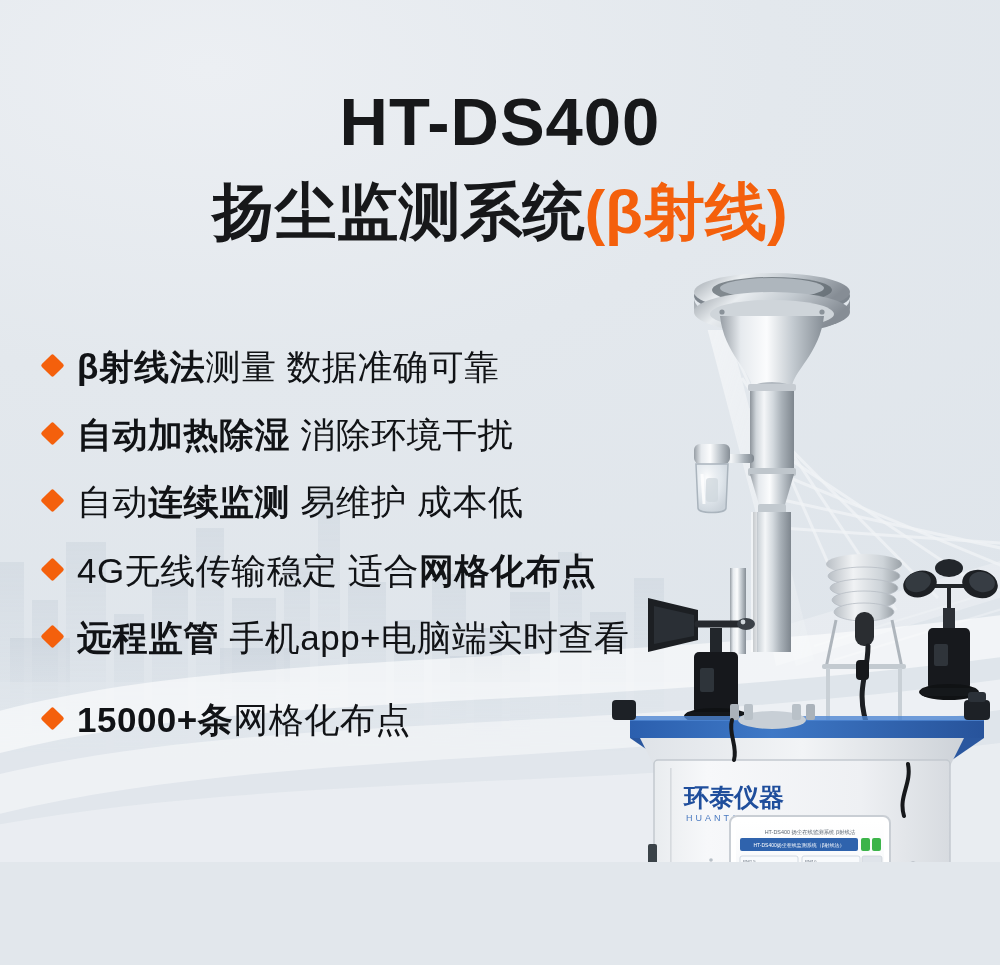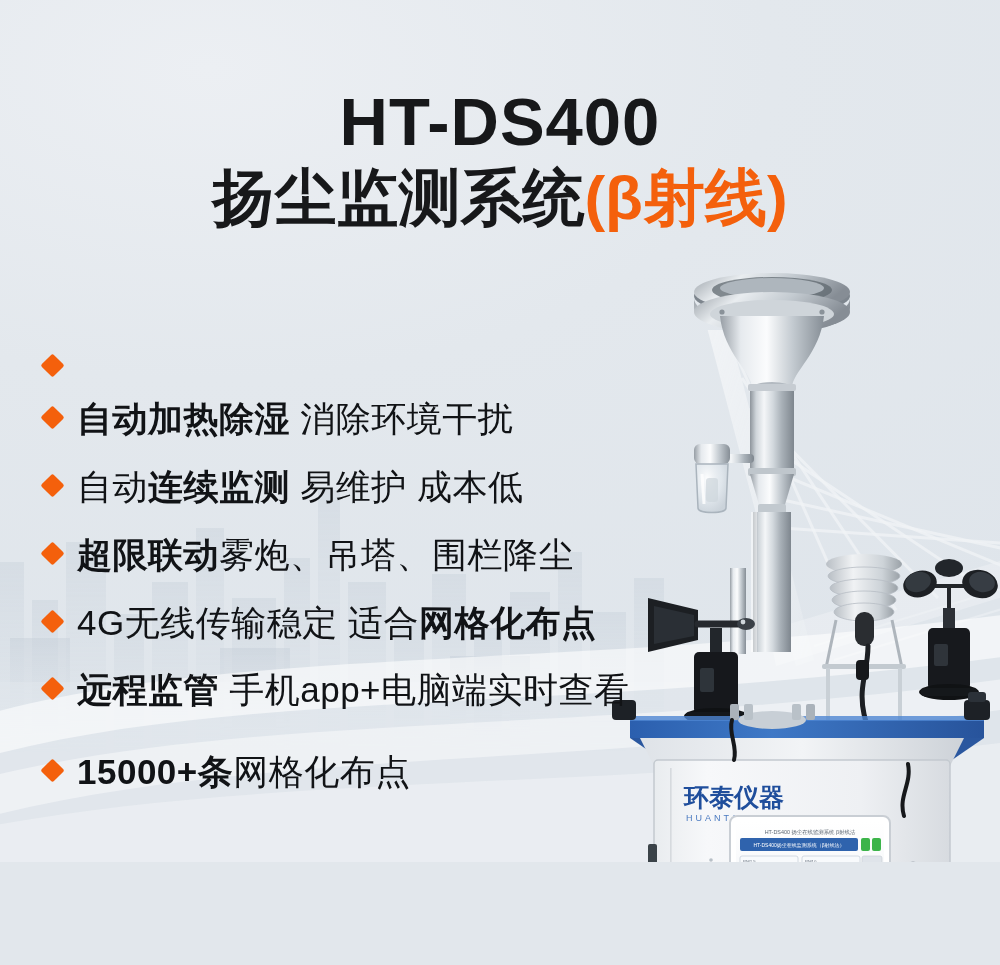--- a/index.html
+++ b/index.html
@@ -41,21 +41,21 @@
   .title-block{
     position:absolute;left:0;top:86px;width:1000px;text-align:center;
     z-index:5;
   }
   .title-line1{
     font-size:67px;line-height:1.06;font-weight:bold;color:#17181a;
     letter-spacing:1px;
     font-family:"Liberation Sans","DejaVu Sans",sans-serif;
   }
   .title-line2{
-    margin-top:6px;
+    margin-top:20px;
     font-size:62px;line-height:1.12;font-weight:bold;color:#17181a;
     letter-spacing:0px;white-space:nowrap;
   }
   .accent{color:#f4600c;}
 
   
   .features{
     position:absolute;left:44px;top:344px;width:660px;z-index:6;
   }
   .feat{
@@ -185,36 +185,33 @@
     <div class="title-line1">HT-DS400</div>
     <div class="title-line2">
       <span>扬尘监测系统</span><span class="accent">(β射线)</span>
     </div>
   </div>
 
   <div class="features">
 
     <div class="feat r1">
       <span class="diamond"></span>
+      <span class="feat-text"><span class="b">β射线法</span><span class="n">测量 数据准确可靠</span></span>
     </div>
 
     <div class="feat r2">
       <span class="diamond"></span>
       <span class="feat-text"><span class="b">自动加热除湿</span><span class="n"> 消除环境干扰</span></span>
     </div>
 
     <div class="feat r3">
       <span class="diamond"></span>
       <span class="feat-text"><span class="n">自动</span><span class="b">连续监测</span><span class="n"> 易维护 成本低</span></span>
     </div>
 
-    <div class="feat r4">
-      <span class="diamond"></span>
-      <span class="feat-text"><span class="b">超限联动</span><span class="n">雾炮、吊塔、围栏降尘</span></span>
-    </div>
 
     <div class="feat r5">
       <span class="diamond"></span>
       <span class="feat-text"><span class="n">4G无线传输稳定 适合</span><span class="b">网格化布点</span></span>
     </div>
 
     <div class="feat r6">
       <span class="diamond"></span>
       <span class="feat-text"><span class="b">远程监管</span><span class="n"> 手机app+电脑端实时查看</span></span>
     </div>

